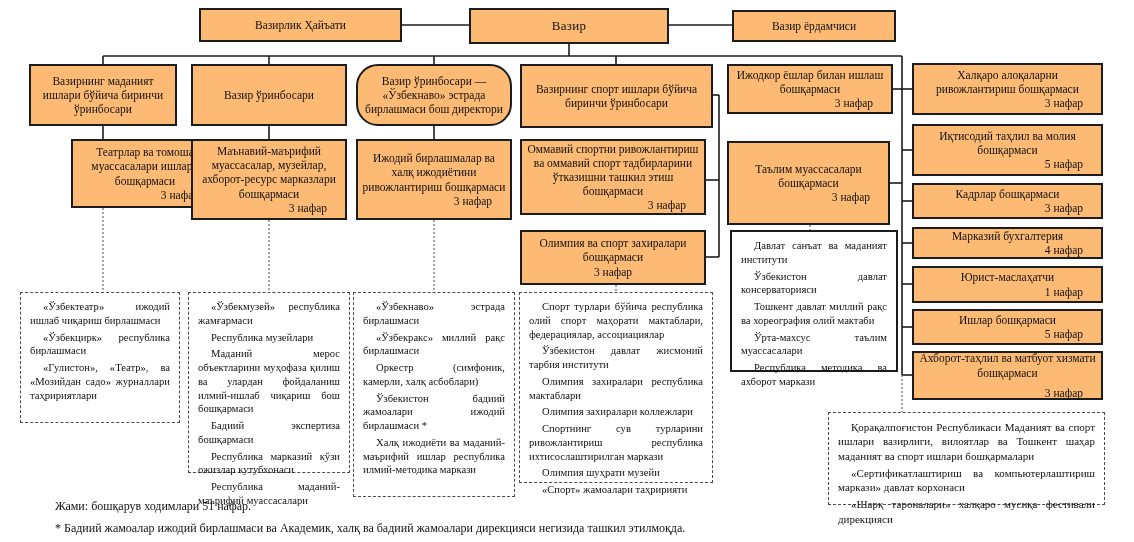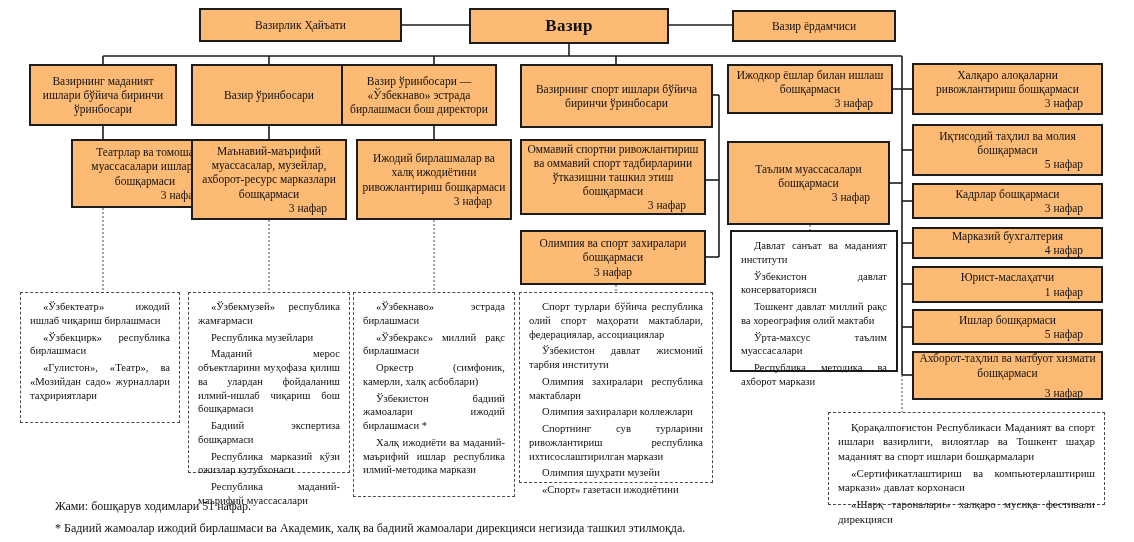--- a/index.html
+++ b/index.html
@@ -10,21 +10,21 @@
   }
   #lines{position:absolute;left:0;top:0;z-index:0;}
   .box{
     position:absolute;z-index:1;background:#fdba74;border:2px solid #1c1c1c;
     box-sizing:border-box;display:flex;flex-direction:column;
     align-items:center;justify-content:center;text-align:center;
     font-size:11.5px;line-height:1.22;padding:2px 4px;
   }
   .box .title{width:100%;}
   .box .staff{width:100%;text-align:right;padding-right:14px;box-sizing:border-box;}
-  .bold{font-weight:bold;font-size:17px;letter-spacing:.3px;}
+  .bold{font-weight:normal;font-size:13px;letter-spacing:.3px;}
   .listbox{
     position:absolute;z-index:1;background:#fff;box-sizing:border-box;
     font-size:10.6px;line-height:1.3;padding:4px 6px;text-align:justify;
   }
   .listbox p{margin:3px;text-indent:13px;}
   .dashed{border:1px dashed #4a4a4a;}
   .solidb{border:2px solid #1c1c1c;}
   .footer-line{position:absolute;z-index:1;font-size:12px;white-space:nowrap;}
 </style>
 </head>
@@ -85,21 +85,21 @@
   <div class="box" style="left:732px;top:10px;width:164px;height:32px;">
     <div class="title">Вазир ёрдамчиси</div>
   </div>
 
   <div class="box" style="left:29px;top:64px;width:148px;height:62px;">
     <div class="title">Вазирнинг маданият ишлари бўйича биринчи ўринбосари</div>
   </div>
   <div class="box" style="left:191px;top:64px;width:156px;height:62px;">
     <div class="title">Вазир ўринбосари</div>
   </div>
-  <div class="box" style="left:341px;top:64px;width:156px;height:62px;">
+  <div class="box" style="left:356px;top:64px;width:156px;height:62px;border-radius:22px;">
     <div class="title">Вазир ўринбосари — «Ўзбекнаво» эстрада бирлашмаси бош директори</div>
   </div>
   <div class="box" style="left:520px;top:64px;width:193px;height:64px;">
     <div class="title">Вазирнинг спорт ишлари бўйича биринчи ўринбосари</div>
   </div>
   <div class="box" style="left:727px;top:64px;width:166px;height:50px;">
     <div class="title">Ижодкор ёшлар билан ишлаш бошқармаси</div>
     <div class="staff">3 нафар</div>
   </div>
 
@@ -185,21 +185,21 @@
     <p>Ўзбекистон бадиий жамоалари ижодий бирлашмаси *</p>
     <p>Халқ ижодиёти ва маданий-маърифий ишлар республика илмий-методика маркази</p>
   </div>
   <div class="listbox dashed" style="left:519px;top:292px;width:194px;height:191px;">
     <p>Спорт турлари бўйича республика олий спорт маҳорати мактаблари, федерациялар, ассоциациялар</p>
     <p>Ўзбекистон давлат жисмоний тарбия институти</p>
     <p>Олимпия захиралари республика мактаблари</p>
     <p>Олимпия захиралари коллежлари</p>
     <p>Спортнинг сув турларини ривожлантириш республика ихтисослаштирилган маркази</p>
     <p>Олимпия шуҳрати музейи</p>
-    <p>«Спорт» газетаси ижодиётини</p>
+    <p>«Спорт» жамоалари таҳририяти</p>
   </div>
   <div class="listbox dashed" style="left:828px;top:412px;width:277px;height:93px;font-size:11px;">
     <p>Қорақалпоғистон Республикаси Маданият ва спорт ишлари вазирлиги, вилоятлар ва Тошкент шаҳар маданият ва спорт ишлари бошқармалари</p>
     <p>«Сертификатлаштириш ва компьютерлаштириш маркази» давлат корхонаси</p>
     <p>«Шарқ тароналари» халқаро мусиқа фестивали дирекцияси</p>
   </div>
 
   <div class="footer-line" style="left:55px;top:499px;">Жами: бошқарув ходимлари 51 нафар.</div>
   <div class="footer-line" style="left:55px;top:521px;">* Бадиий жамоалар ижодий бирлашмаси ва Академик, халқ ва бадиий жамоалари дирекцияси негизида ташкил этилмоқда.</div>
 

